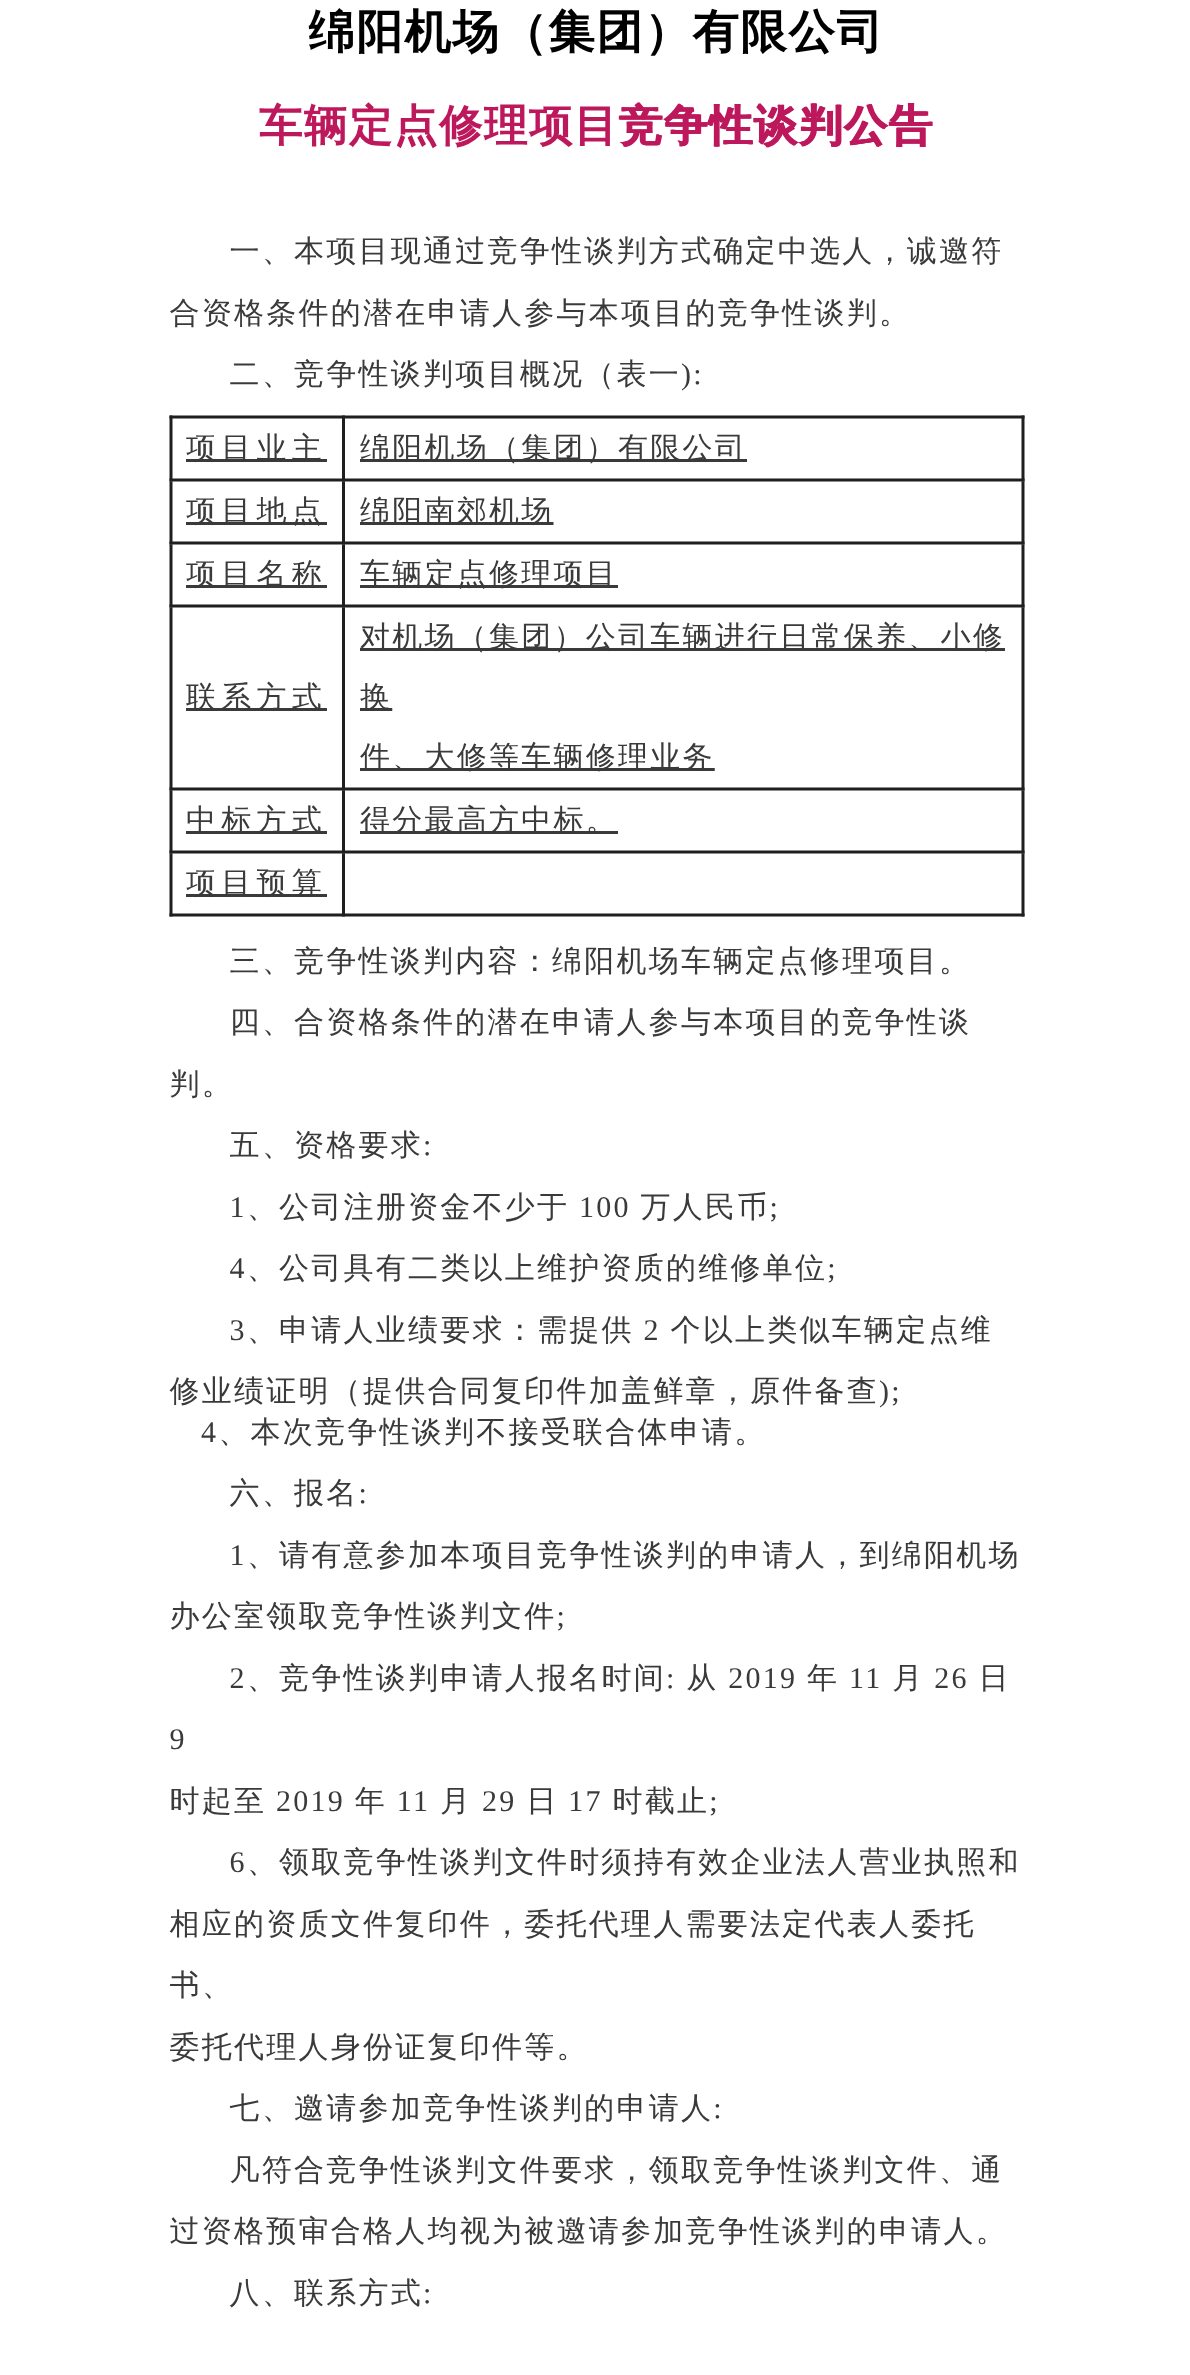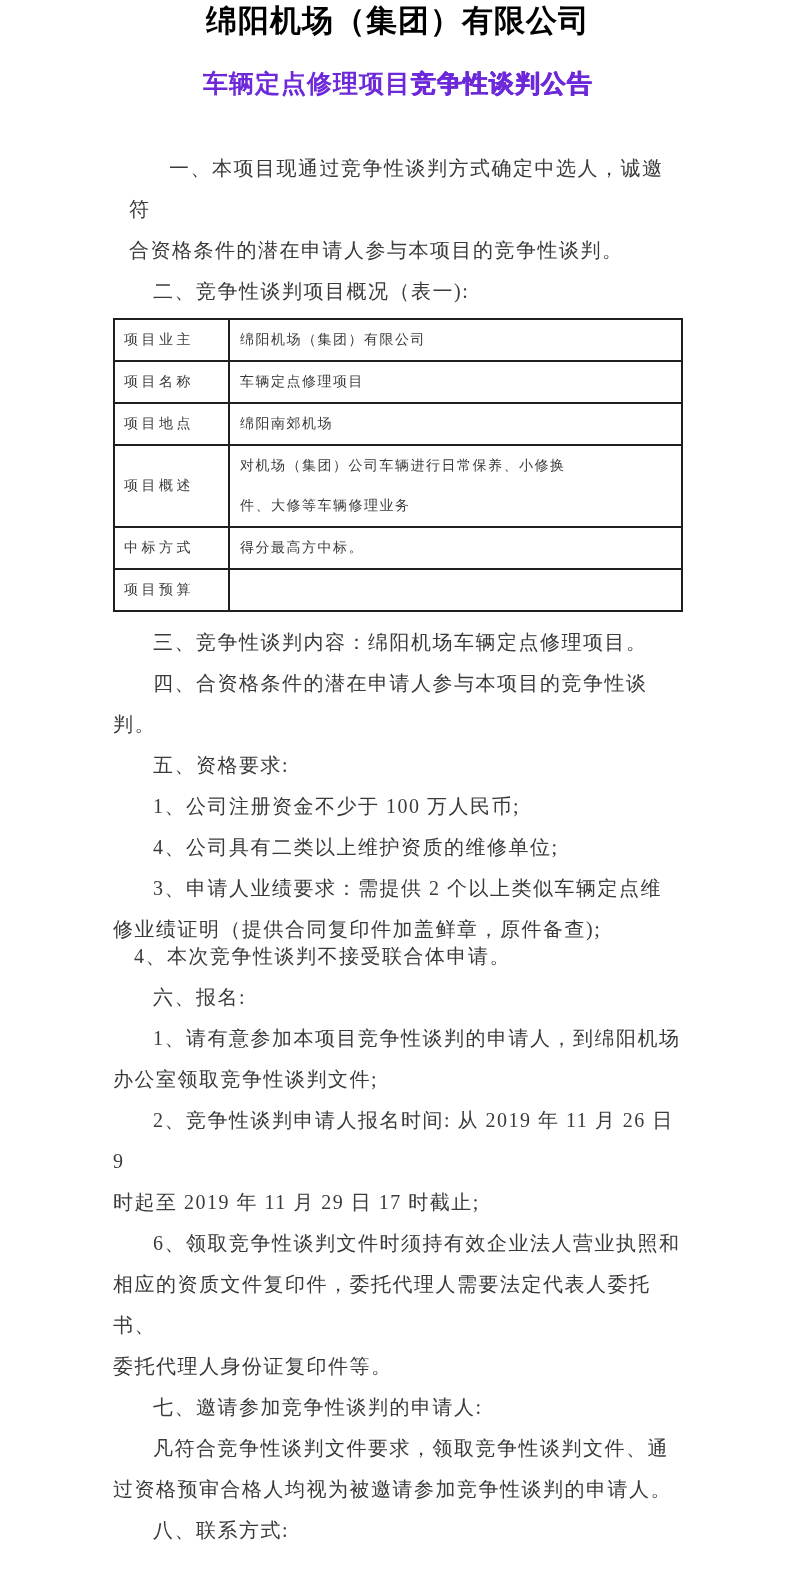--- a/index.html
+++ b/index.html
@@ -15,49 +15,50 @@
     border-radius:15px;
   }
   .title{
     margin:0;
     font-size:31px;line-height:42px;
     text-align:center;font-weight:bold;
     letter-spacing:1px;color:#000000;
   }
   .subtitle{
     margin:22px 0 0 0;
-    font-size:25px;line-height:40px;
+    font-size:29px;line-height:40px;
     text-align:center;font-weight:bold;
-    letter-spacing:1px;color:#6d28d9;
+    letter-spacing:1px;color:#be185d;
   }
   .subtitle .heavy{
     text-shadow:0.5px 0 currentColor,-0.5px 0 currentColor;
   }
   .para{
     margin:0;
     font-size:20px;line-height:41px;
     letter-spacing:1.5px;
     white-space:pre-line;
   }
   .indent{text-indent:2em;}
-  .first-para{margin-top:44px;margin-left:16px;}
+  .first-para{margin-top:44px;}
   .after-table{margin-top:10px;}
   .tight{text-indent:1.05em;margin-top:-14px;}
   table.overview{
     border-collapse:collapse;
     width:570px;
     margin-top:6px;
     table-layout:fixed;
   }
   .overview td{
     border:2px solid #1f1f1f;
     padding:0 10px;
-    font-size:14px;line-height:40px;
+    font-size:20px;line-height:40px;
     vertical-align:middle;
     color:#3a3a3a;
+    text-decoration:underline;
   }
   .overview td.label{
     letter-spacing:3.5px;
     padding:0 4px 0 9px;
   }
   .overview td.value{
     letter-spacing:1.5px;
     white-space:pre-line;
   }
 </style>
@@ -78,29 +79,29 @@
     <colgroup>
         <col style="width:115px">
         <col>
       </colgroup>
     <tbody>
       <tr>
         <td class="label">项目业主</td>
         <td class="value">绵阳机场（集团）有限公司</td>
       </tr>
       <tr>
+        <td class="label">项目地点</td>
+        <td class="value">绵阳南郊机场</td>
+      </tr>
+      <tr>
         <td class="label">项目名称</td>
         <td class="value">车辆定点修理项目</td>
       </tr>
       <tr>
-        <td class="label">项目地点</td>
-        <td class="value">绵阳南郊机场</td>
-      </tr>
-      <tr>
-        <td class="label">项目概述</td>
+        <td class="label">联系方式</td>
         <td class="value">对机场（集团）公司车辆进行日常保养、小修换
 件、大修等车辆修理业务</td>
       </tr>
       <tr>
         <td class="label">中标方式</td>
         <td class="value">得分最高方中标。</td>
       </tr>
       <tr>
         <td class="label">项目预算</td>
         <td class="value"></td>

